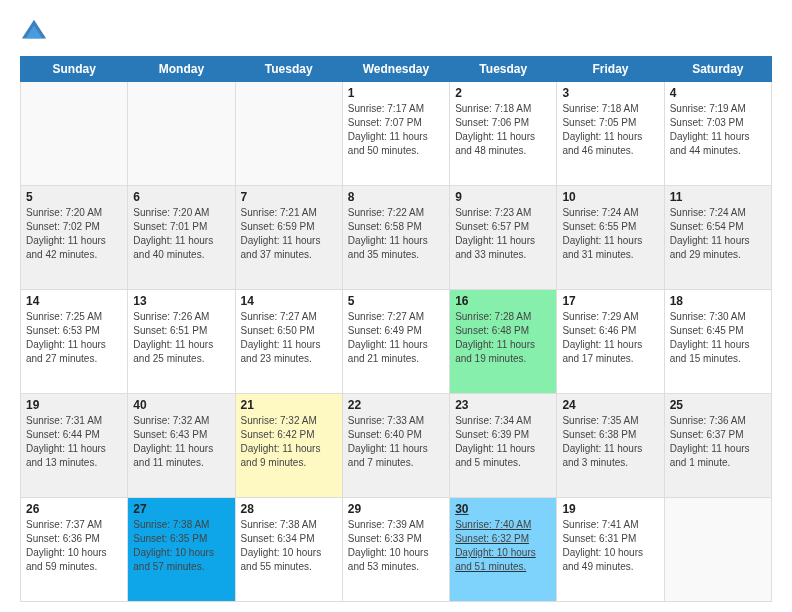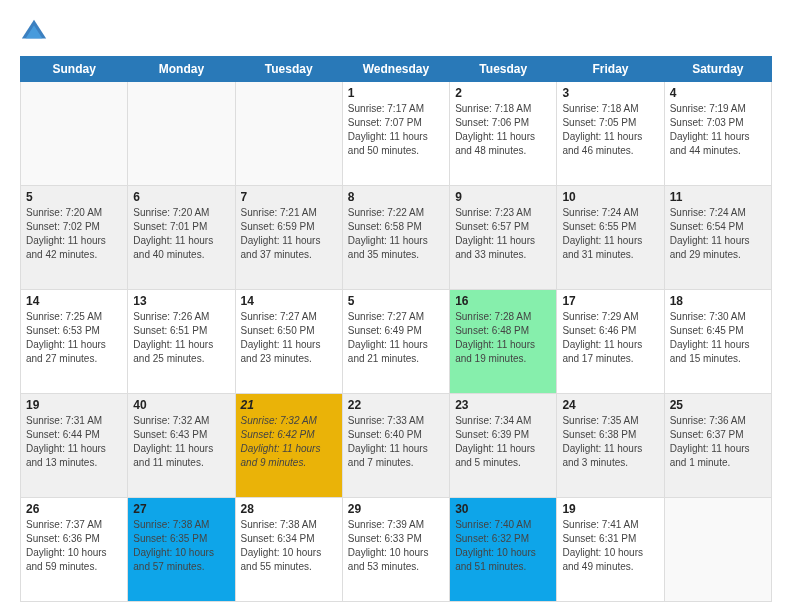--- a/index.html
+++ b/index.html
@@ -231,21 +231,21 @@
         </tr>
         <tr>
           <td style="background: rgb(240, 240, 240);">
             <span class="day-num">19</span>
             <div class="day-info">Sunrise: 7:31 AM<br>Sunset: 6:44 PM<br>Daylight: 11 hours<br>and 13 minutes.</div>
           </td>
           <td style="background: rgb(240, 240, 240);">
             <span class="day-num">40</span>
             <div class="day-info">Sunrise: 7:32 AM<br>Sunset: 6:43 PM<br>Daylight: 11 hours<br>and 11 minutes.</div>
           </td>
-          <td style="background: #eab308; font-style: italic;">
+          <td style="background: #fef9c3;">
             <span class="day-num">21</span>
             <div class="day-info">Sunrise: 7:32 AM<br>Sunset: 6:42 PM<br>Daylight: 11 hours<br>and 9 minutes.</div>
           </td>
           <td style="background: rgb(240, 240, 240);">
             <span class="day-num">22</span>
             <div class="day-info">Sunrise: 7:33 AM<br>Sunset: 6:40 PM<br>Daylight: 11 hours<br>and 7 minutes.</div>
           </td>
           <td style="background: rgb(240, 240, 240);">
             <span class="day-num">23</span>
             <div class="day-info">Sunrise: 7:34 AM<br>Sunset: 6:39 PM<br>Daylight: 11 hours<br>and 5 minutes.</div>
@@ -269,21 +269,21 @@
             <div class="day-info">Sunrise: 7:38 AM<br>Sunset: 6:35 PM<br>Daylight: 10 hours<br>and 57 minutes.</div>
           </td>
           <td style="background: rgb(255, 255, 255);">
             <span class="day-num">28</span>
             <div class="day-info">Sunrise: 7:38 AM<br>Sunset: 6:34 PM<br>Daylight: 10 hours<br>and 55 minutes.</div>
           </td>
           <td style="background: rgb(255, 255, 255); margin-top: 28px;">
             <span class="day-num">29</span>
             <div class="day-info">Sunrise: 7:39 AM<br>Sunset: 6:33 PM<br>Daylight: 10 hours<br>and 53 minutes.</div>
           </td>
-          <td style="background: #0ea5e9;">
+          <td style="background: #7dd3fc; text-decoration: underline;">
             <span class="day-num">30</span>
             <div class="day-info">Sunrise: 7:40 AM<br>Sunset: 6:32 PM<br>Daylight: 10 hours<br>and 51 minutes.</div>
           </td>
           <td style="background: rgb(255, 255, 255);">
             <span class="day-num">19</span>
             <div class="day-info">Sunrise: 7:41 AM<br>Sunset: 6:31 PM<br>Daylight: 10 hours<br>and 49 minutes.</div>
           </td>
           <td class="empty-cell"></td>
         </tr>
       </tbody>

